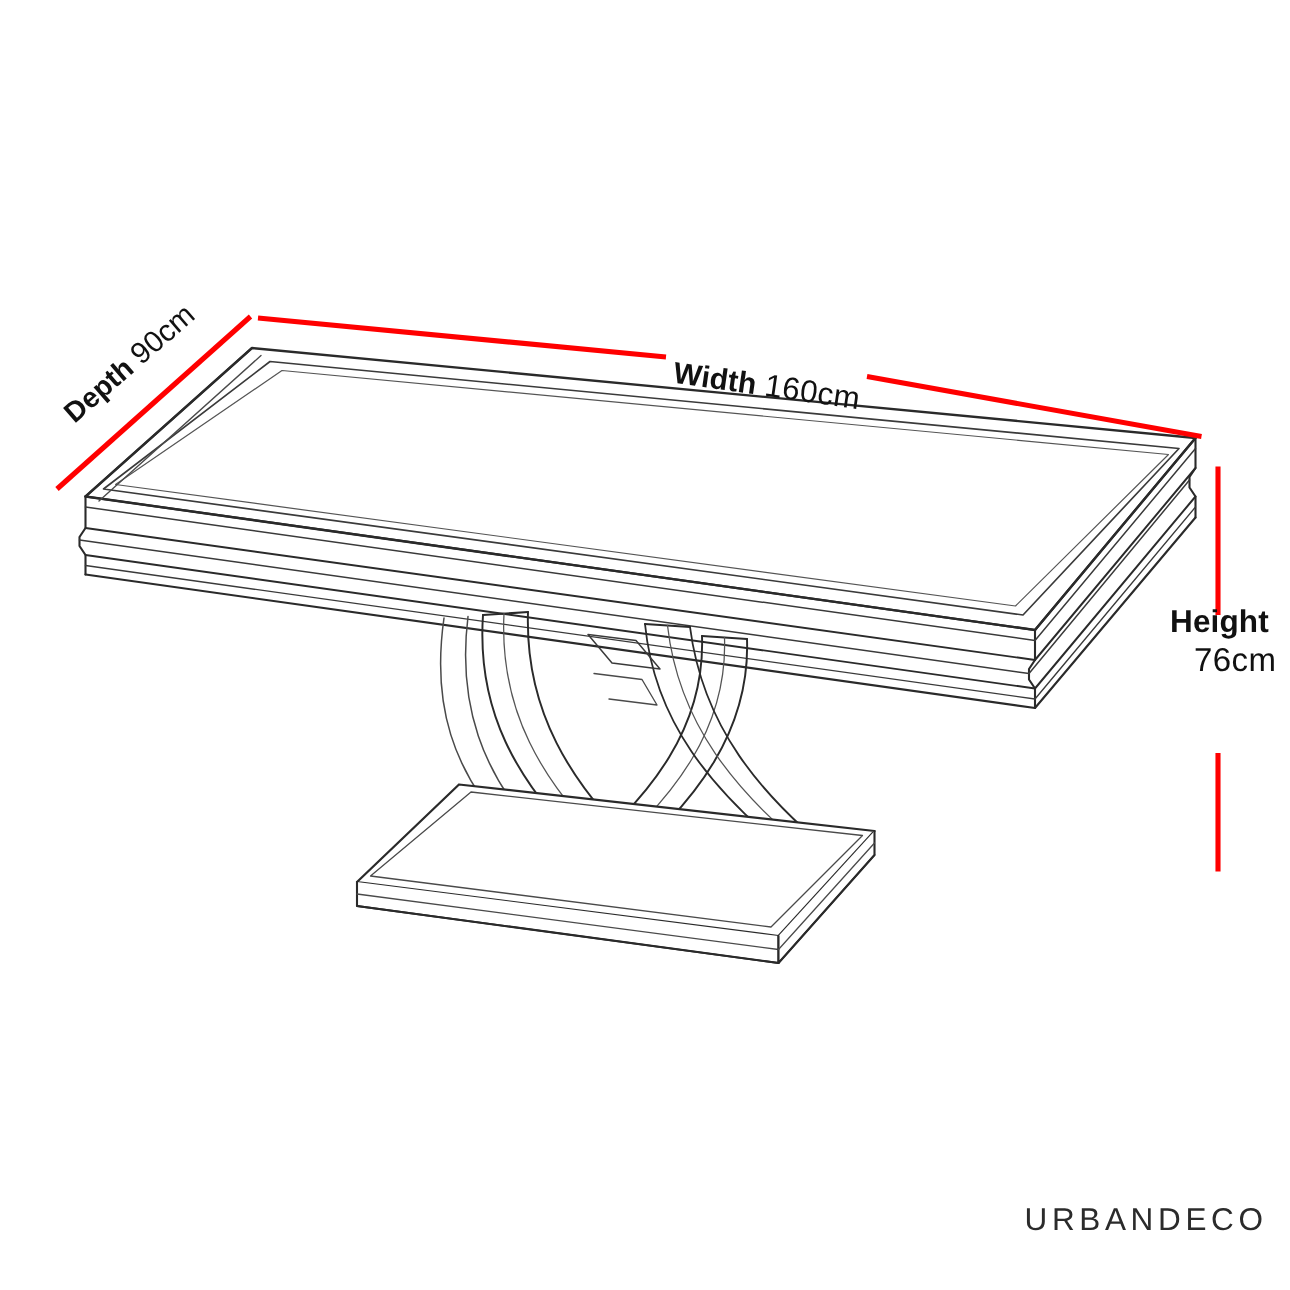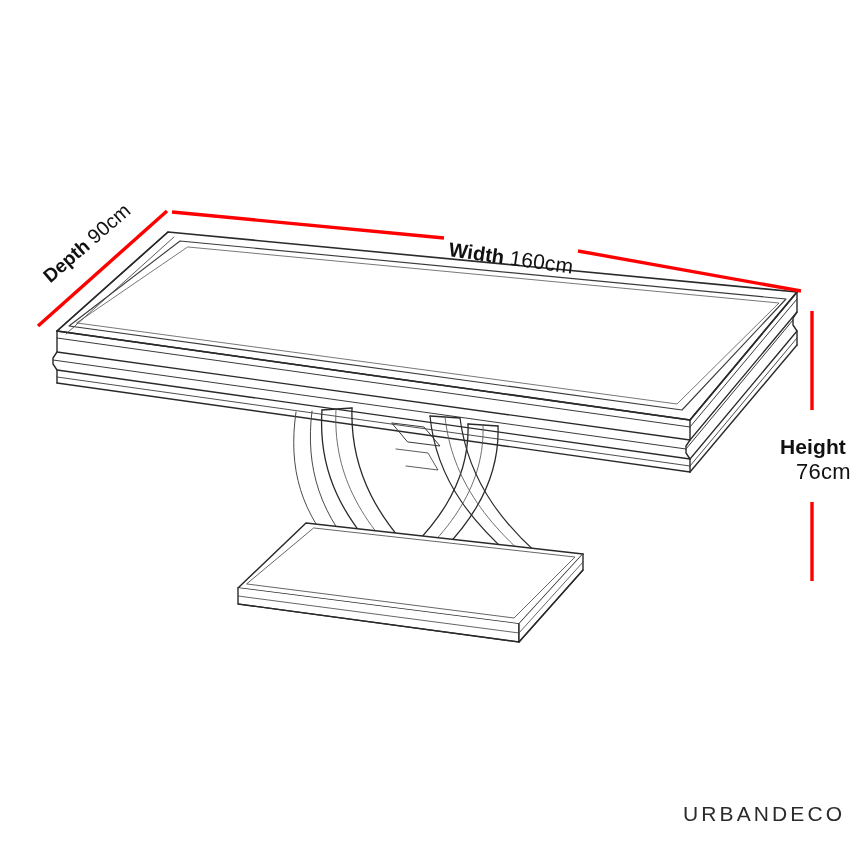--- a/index.html
+++ b/index.html
@@ -57,21 +57,21 @@
     font-size: 19px;
     transform: rotate(-41deg);
     transform-origin: 0 50%;
   }
   #label-depth .lbl-name { font-size: 19px; }
   #label-depth .lbl-val  { font-size: 20px; }
 
   
   #label-height {
     left: 780px;
-    top: 436px;
+    top: 404px;
     text-align: left;
   }
   #label-height .lbl-name {
     display: block;
     font-size: 21px;
     letter-spacing: .1px;
   }
   #label-height .lbl-val {
     display: block;
     font-size: 22px;

